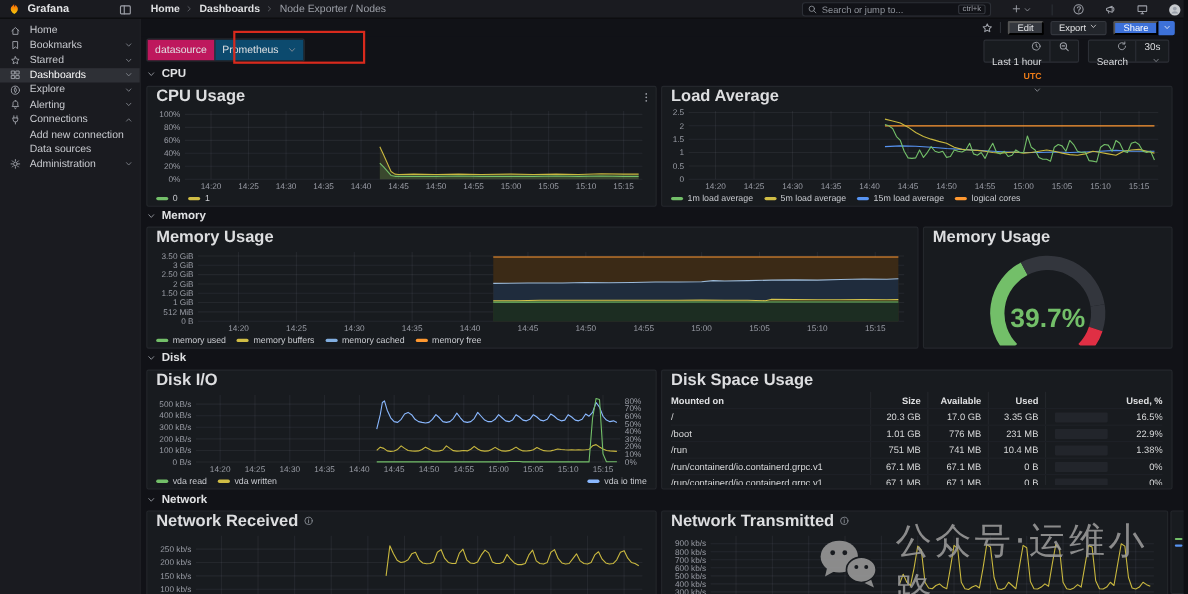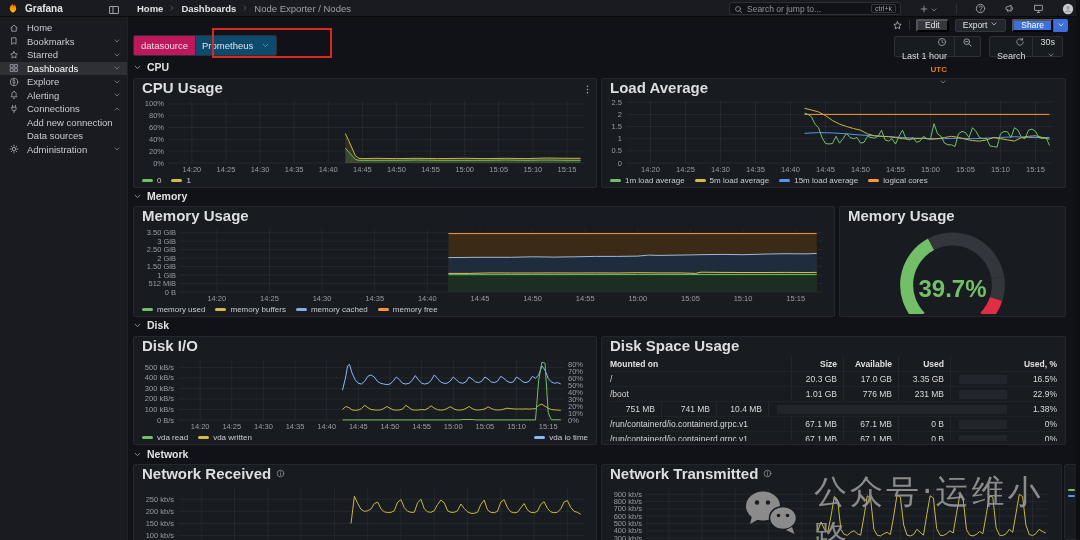--- a/index.html
+++ b/index.html
@@ -688,20 +688,21 @@
       <span class="c-mount">/boot</span>
           <span class="c-size">1.01 GB</span>
       <span class="c-av">776 MB</span>
           <span class="c-used">231 MB</span>
       <span class="c-bar">
             <span class="bar-track"><span class="bar-fill" style="width:22.9%;background:#73bf69"></span></span>
       <span class="c-pct">22.9%</span>
           </span>
         </div>
         <div class="trow">
+      <span class="c-mount">/run</span>
           <span class="c-size">751 MB</span>
       <span class="c-av">741 MB</span>
           <span class="c-used">10.4 MB</span>
       <span class="c-bar">
             <span class="bar-track"><span class="bar-fill" style="width:1.38%;background:#73bf69"></span></span>
       <span class="c-pct">1.38%</span>
           </span>
         </div>
         <div class="trow">
       <span class="c-mount">/run/containerd/io.containerd.grpc.v1</span>

